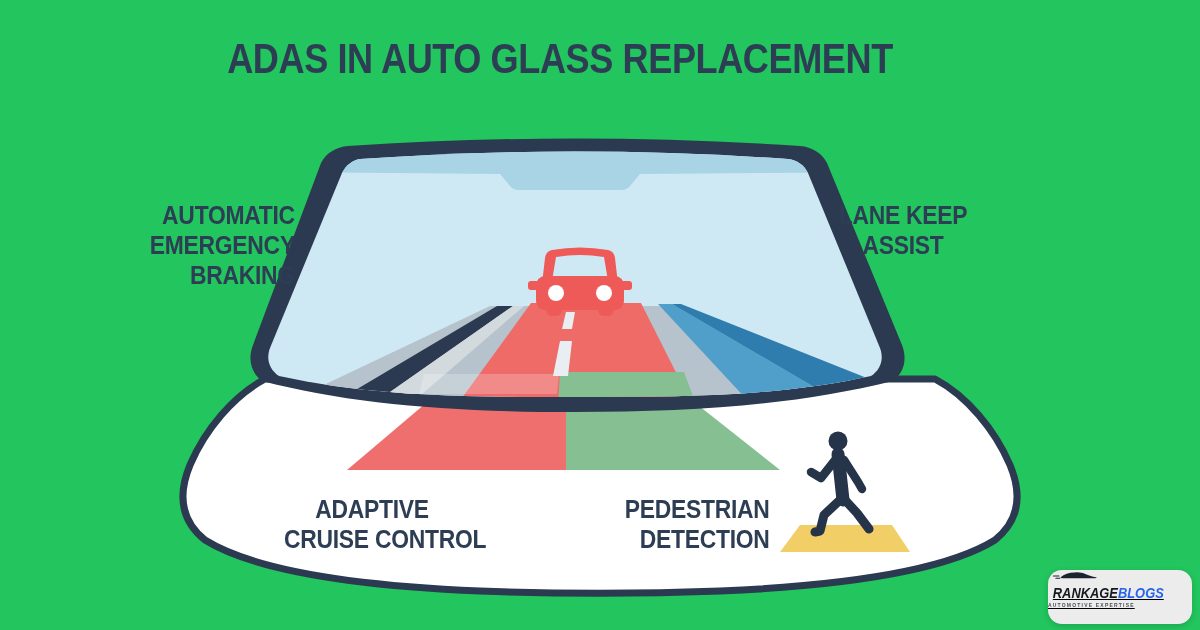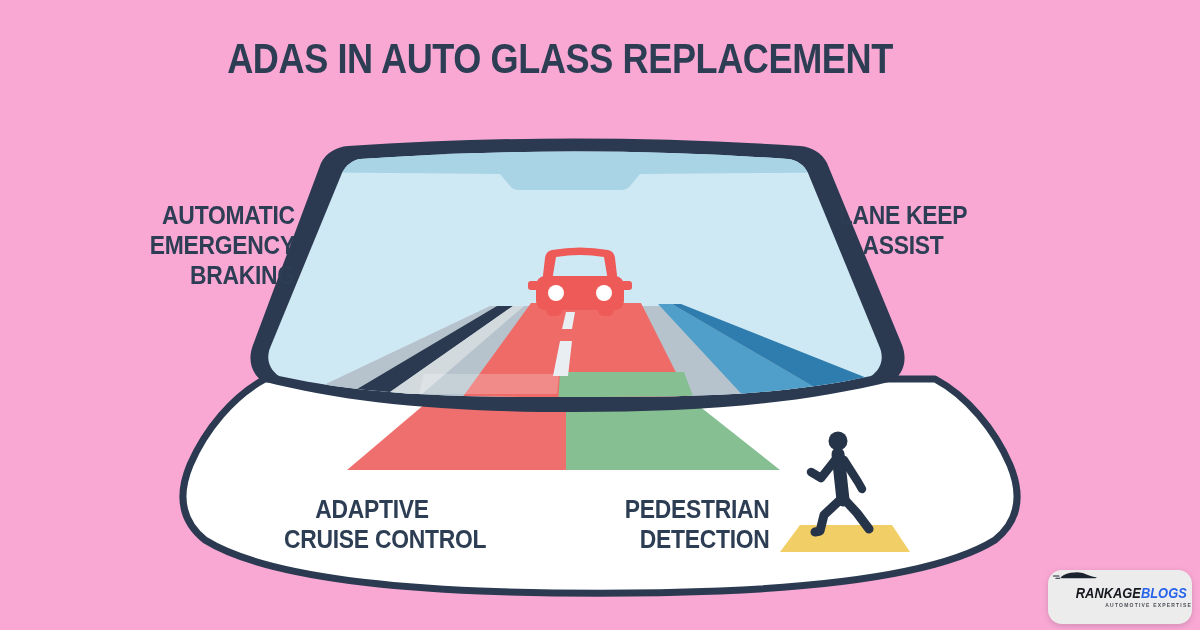--- a/index.html
+++ b/index.html
@@ -1,18 +1,18 @@
 <!DOCTYPE html>
 <html><head>
 <meta charset="utf-8">
 <style>
   html,body{margin:0;padding:0;background:#ffffff;}
   .canvas{
     position:relative;width:1200px;height:630px;overflow:hidden;
-    background:#f9a8d4;
+    background:#22c55e;
     font-family:"Liberation Sans", sans-serif;
   }
   .canvas svg{position:absolute;left:0;top:0;}
   .title{
     position:absolute;left:0;top:34px;width:1120px;margin:0;
     text-align:center;
     font-size:43px;font-weight:700;color:#2d3e54;letter-spacing:-.5px;
     transform:scaleX(.84);transform-origin:560px 0;
     white-space:nowrap;
   }
@@ -23,21 +23,21 @@
   }
   .feature span{display:block;}
   .f-aeb{right:905px;top:200px;text-align:right;transform:scaleX(.88);transform-origin:right top;}
   .f-lka{left:803px;top:200px;width:200px;text-align:center;transform:scaleX(.88);transform-origin:center top;}
   .f-acc{left:272px;top:494px;width:200px;text-align:center;transform:scaleX(.88);transform-origin:center top;}
   .f-pd{right:430px;top:494px;text-align:right;transform:scaleX(.88);transform-origin:right top;}
   .logo-pill{
     position:absolute;left:1048px;top:570px;width:144px;height:54px;
     background:#ececec;border-radius:14px;
     box-shadow:0 2px 6px rgba(0,0,0,.16);
-    display:flex;flex-direction:column;align-items:flex-end;justify-content:center;
+    display:flex;flex-direction:column;align-items:flex-start;justify-content:center;text-decoration:underline;
   }
   .logo-car-svg{width:58px;height:10px;display:block;margin-bottom:-1px;}
   .logo-brand{
     font-size:14px;font-weight:800;font-style:italic;color:#15181d;
     letter-spacing:0;line-height:14px;white-space:nowrap;
     transform:scaleX(.92);transform-origin:center;
   }
   .logo-brand .blue{color:#2563eb;}
   .logo-tagline{
     font-size:5px;letter-spacing:1.2px;color:#4a4f57;margin-top:2px;

